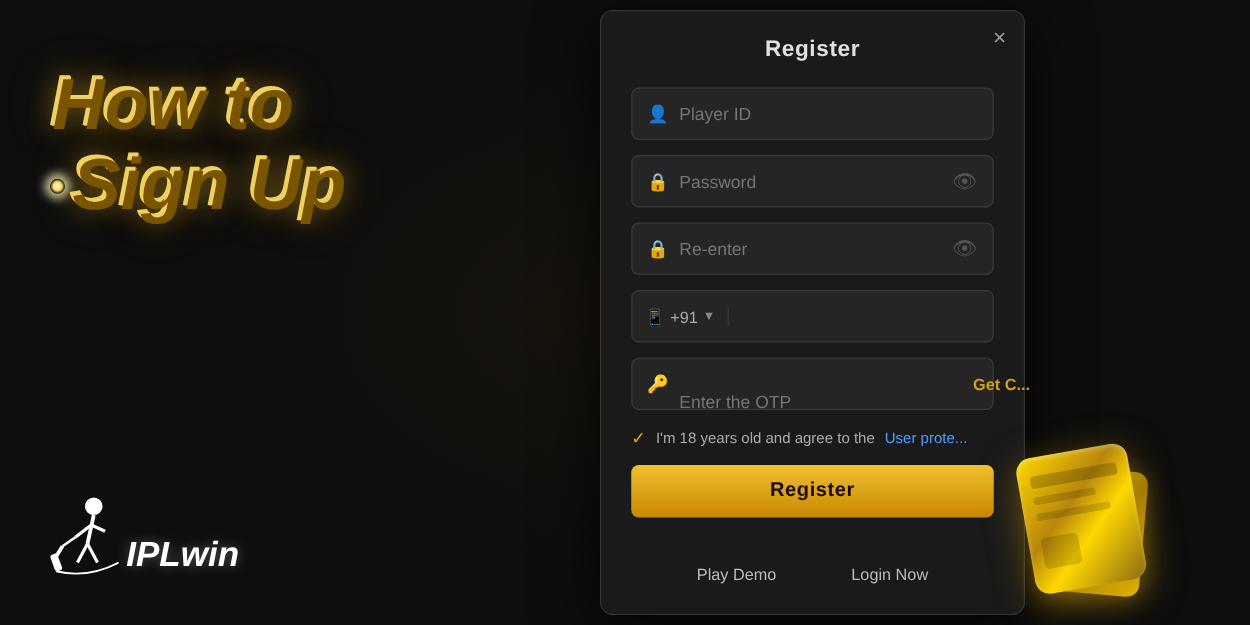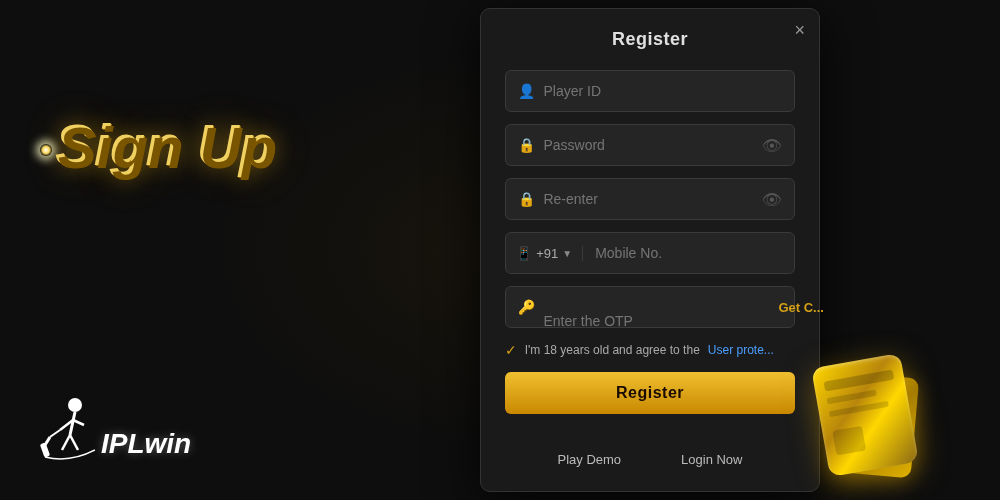--- a/index.html
+++ b/index.html
@@ -328,21 +328,21 @@
       height: 65px;
     }
   </style>
 </head>
 <body>
 
 <div class="bg-glow"></div>
 
 <div class="left-section">
   <div class="how-to-title">
-    <br>
+    <span>How to</span><br>
     <span class="sparkle"></span><span>Sign Up</span>
   </div>
 </div>
 
 <div class="logo-area">
   <div class="logo-cricket-wrap">
     
     <svg width="55" height="65" viewBox="0 0 55 65" fill="white" xmlns="http://www.w3.org/2000/svg">
 
       <circle cx="35" cy="10" r="7" fill="white"></circle>
@@ -398,21 +398,20 @@
     </div>
 
     
     <div class="form-group">
       <div class="phone-wrapper">
         <div class="country-code">
           <span class="phone-icon">📱</span>
           <span>+91</span>
           <span class="chevron">▼</span>
         </div>
-        <input class="phone-input" type="tel" placeholder="Mobile No." style="">
       </div>
     </div>
 
     
     <div class="form-group">
       <div class="otp-wrapper">
         <span class="input-icon">🔑</span>
         <input class="otp-input" type="text" placeholder="Enter the OTP" style="">
         <button class="get-otp-btn">Get C...</button>
       </div>

